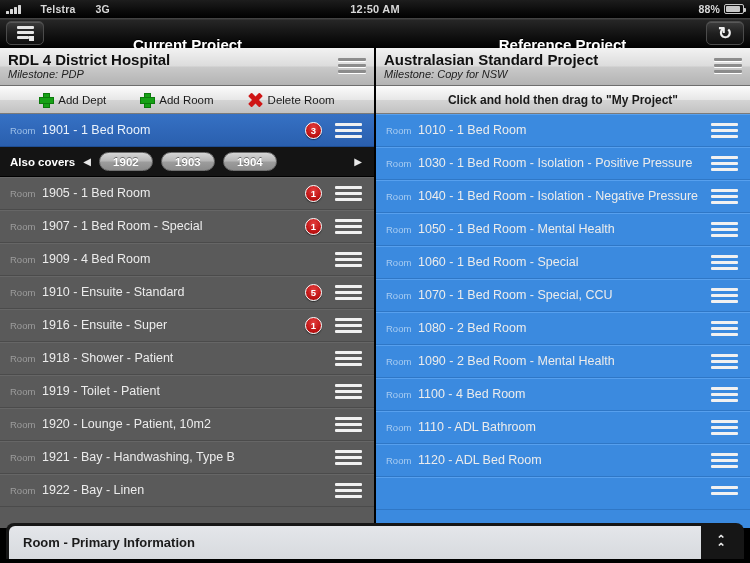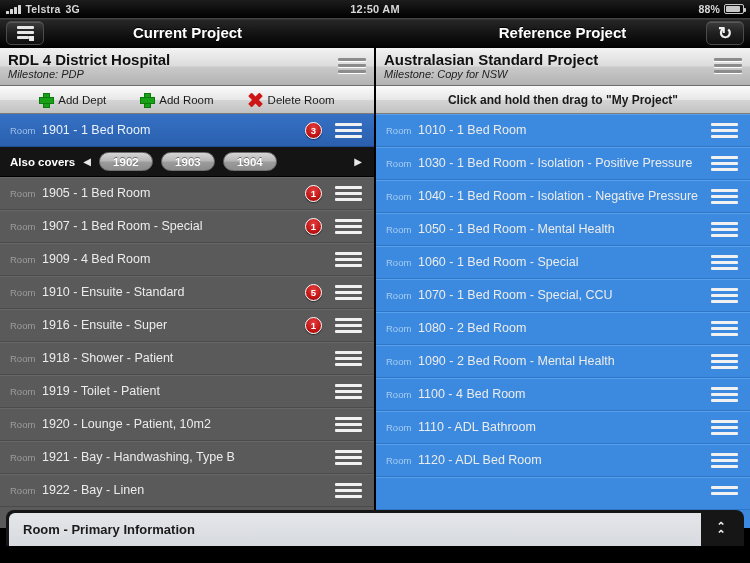--- a/index.html
+++ b/index.html
@@ -13,21 +13,21 @@
 
   
   .statusbar {
     height: 18px; width: 100%;
     background: linear-gradient(180deg,#1d1d1d 0%, #0b0b0b 60%, #000 100%);
     display: flex; align-items: center;
     padding: 0 6px;
     color: #d8d8d8; font-size: 10.5px; font-weight: bold;
     letter-spacing: .2px;
   }
-  .sb-left { display: flex; align-items: center; gap: 5px; }
+  .sb-left { display: flex; align-items: center; gap: 20px; }
   .signal { display: flex; align-items: flex-end; gap: 1.5px; height: 9px; }
   .signal i { display: block; width: 2.5px; background: #d8d8d8; border-radius: .5px; }
   .signal i:nth-child(1){height:3px}
   .signal i:nth-child(2){height:5px}
   .signal i:nth-child(3){height:7px}
   .signal i:nth-child(4){height:9px}
   .sb-center { position: absolute; left: 0; right: 0; text-align: center; font-size: 11px; pointer-events:none;}
   .sb-right { margin-left: auto; display: flex; align-items: center; gap: 4px; z-index:2;}
   .battery { position: relative; width: 20px; height: 10px; border: 1px solid #c8c8c8; border-radius: 2px; }
   .battery::after { content:""; position:absolute; right:-3px; top:3px; width:2px; height:4px; background:#c8c8c8; border-radius:0 1px 1px 0;}
@@ -35,21 +35,21 @@
 
   
   .navbar {
     height: 30px; width: 100%;
     background: linear-gradient(180deg,#4a4a4a 0%, #262626 8%, #131313 55%, #020202 100%);
     border-bottom: 1px solid #000;
     display: flex; align-items: center;
     position: relative;
   }
   .nav-title {
-    position: absolute; top: 0; height: 30px; line-height: 30px;
+    position: absolute; top: 12px; height: 30px; line-height: 30px;
     color: #fff; font-size: 15px; font-weight: bold;
     text-shadow: 0 -1px 0 #000;
     text-align: center;
   }
   .nav-title.left  { left: 0;   width: 375px; }
   .nav-title.right { left: 375px; width: 375px; }
   .nav-btn {
     position: absolute; top: 3px;
     width: 38px; height: 24px;
     background: linear-gradient(180deg,#3d3d3d 0%, #202020 50%, #101010 100%);
@@ -156,21 +156,21 @@
     min-width: 54px; height: 19px; margin-right: 8px;
     background: linear-gradient(180deg,#d6d6d6 0%, #b8b8b8 45%, #9c9c9c 55%, #8c8c8c 100%);
     border-radius: 10px; border: 1px solid #6f6f6f;
     display: flex; align-items: center; justify-content: center;
     font-size: 11.5px; color: #fff; font-weight: bold;
     text-shadow: 0 -1px 0 rgba(0,0,0,.45);
   }
 
   
   .drawer {
-    position: absolute; left: 6px; bottom: 17px; width: 738px; height: 36px;
+    position: absolute; left: 6px; bottom: 4px; width: 738px; height: 36px;
     background: #161616; border-radius: 8px 8px 0 0;
     padding: 3px 3px 0 3px;
     display: flex;
   }
   .drawer-inner {
     flex: 1; background: linear-gradient(180deg,#e4e6ea 0%, #d7dade 100%);
     border-radius: 6px 0 0 0;
     display: flex; align-items: center; padding-left: 14px;
     font-size: 13px; font-weight: bold; color: #1b1b1b;
   }

